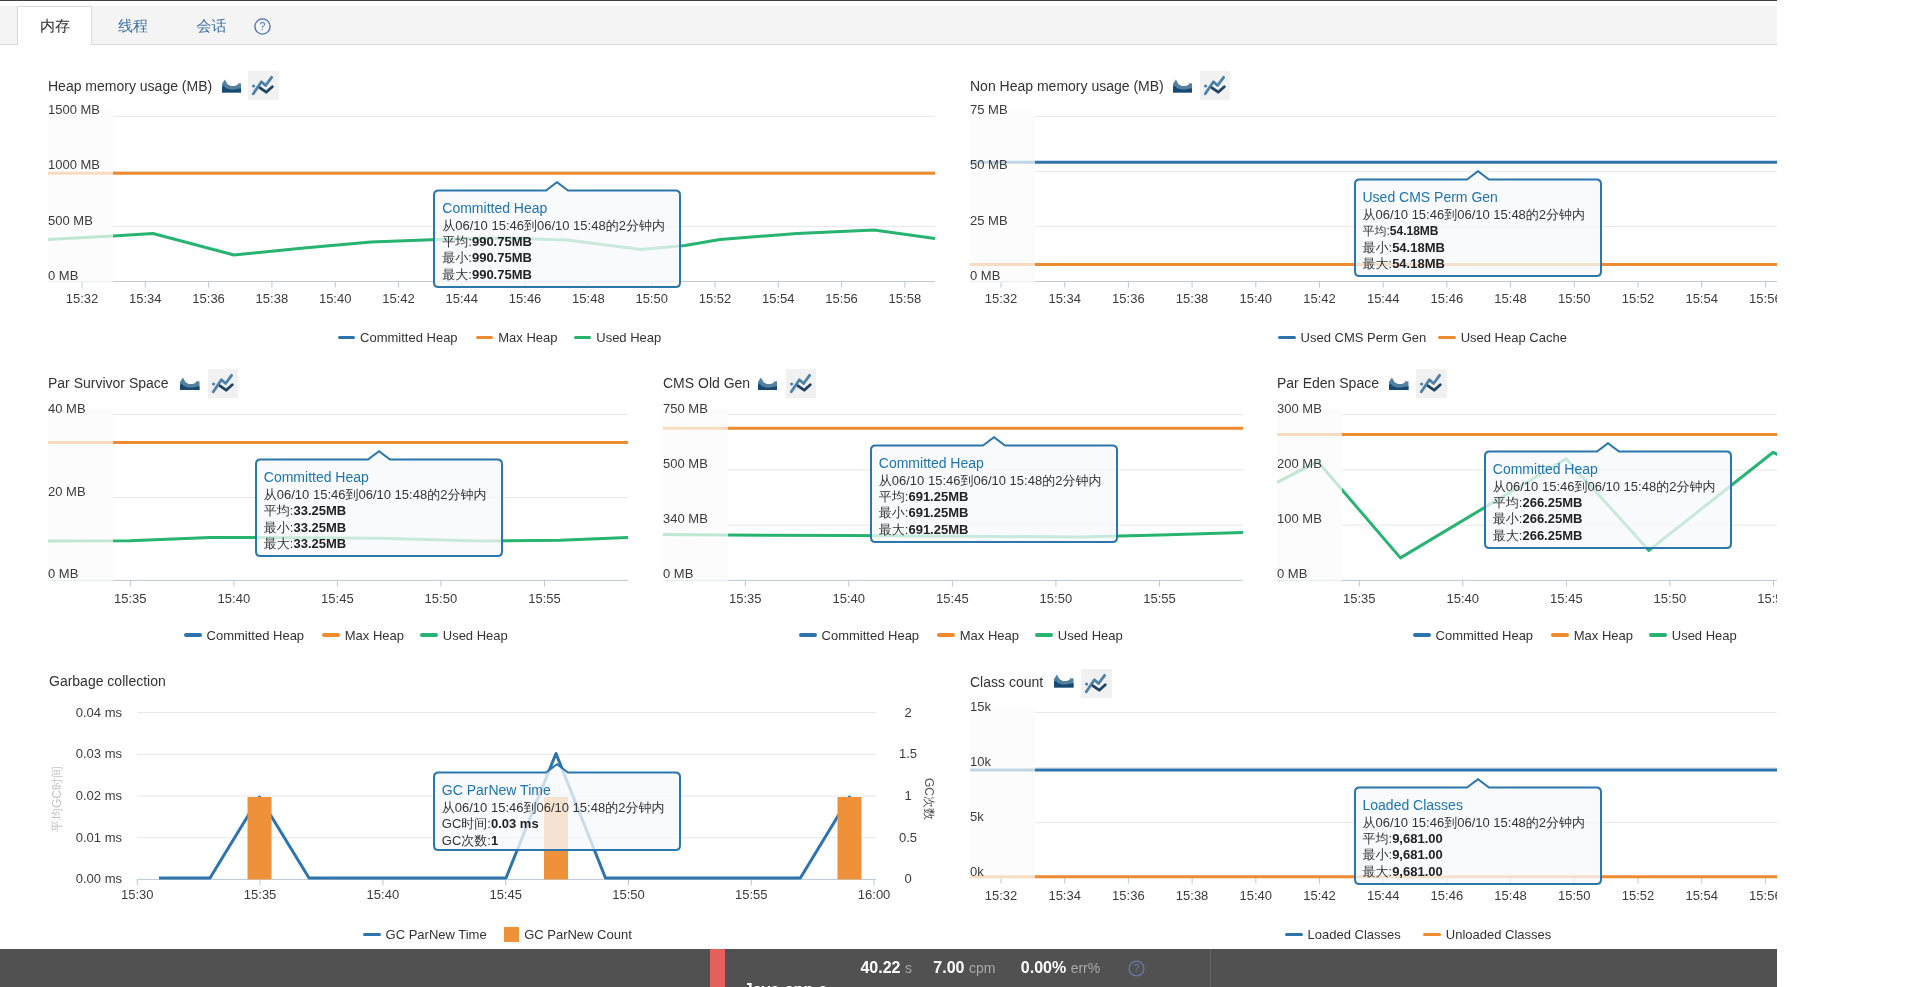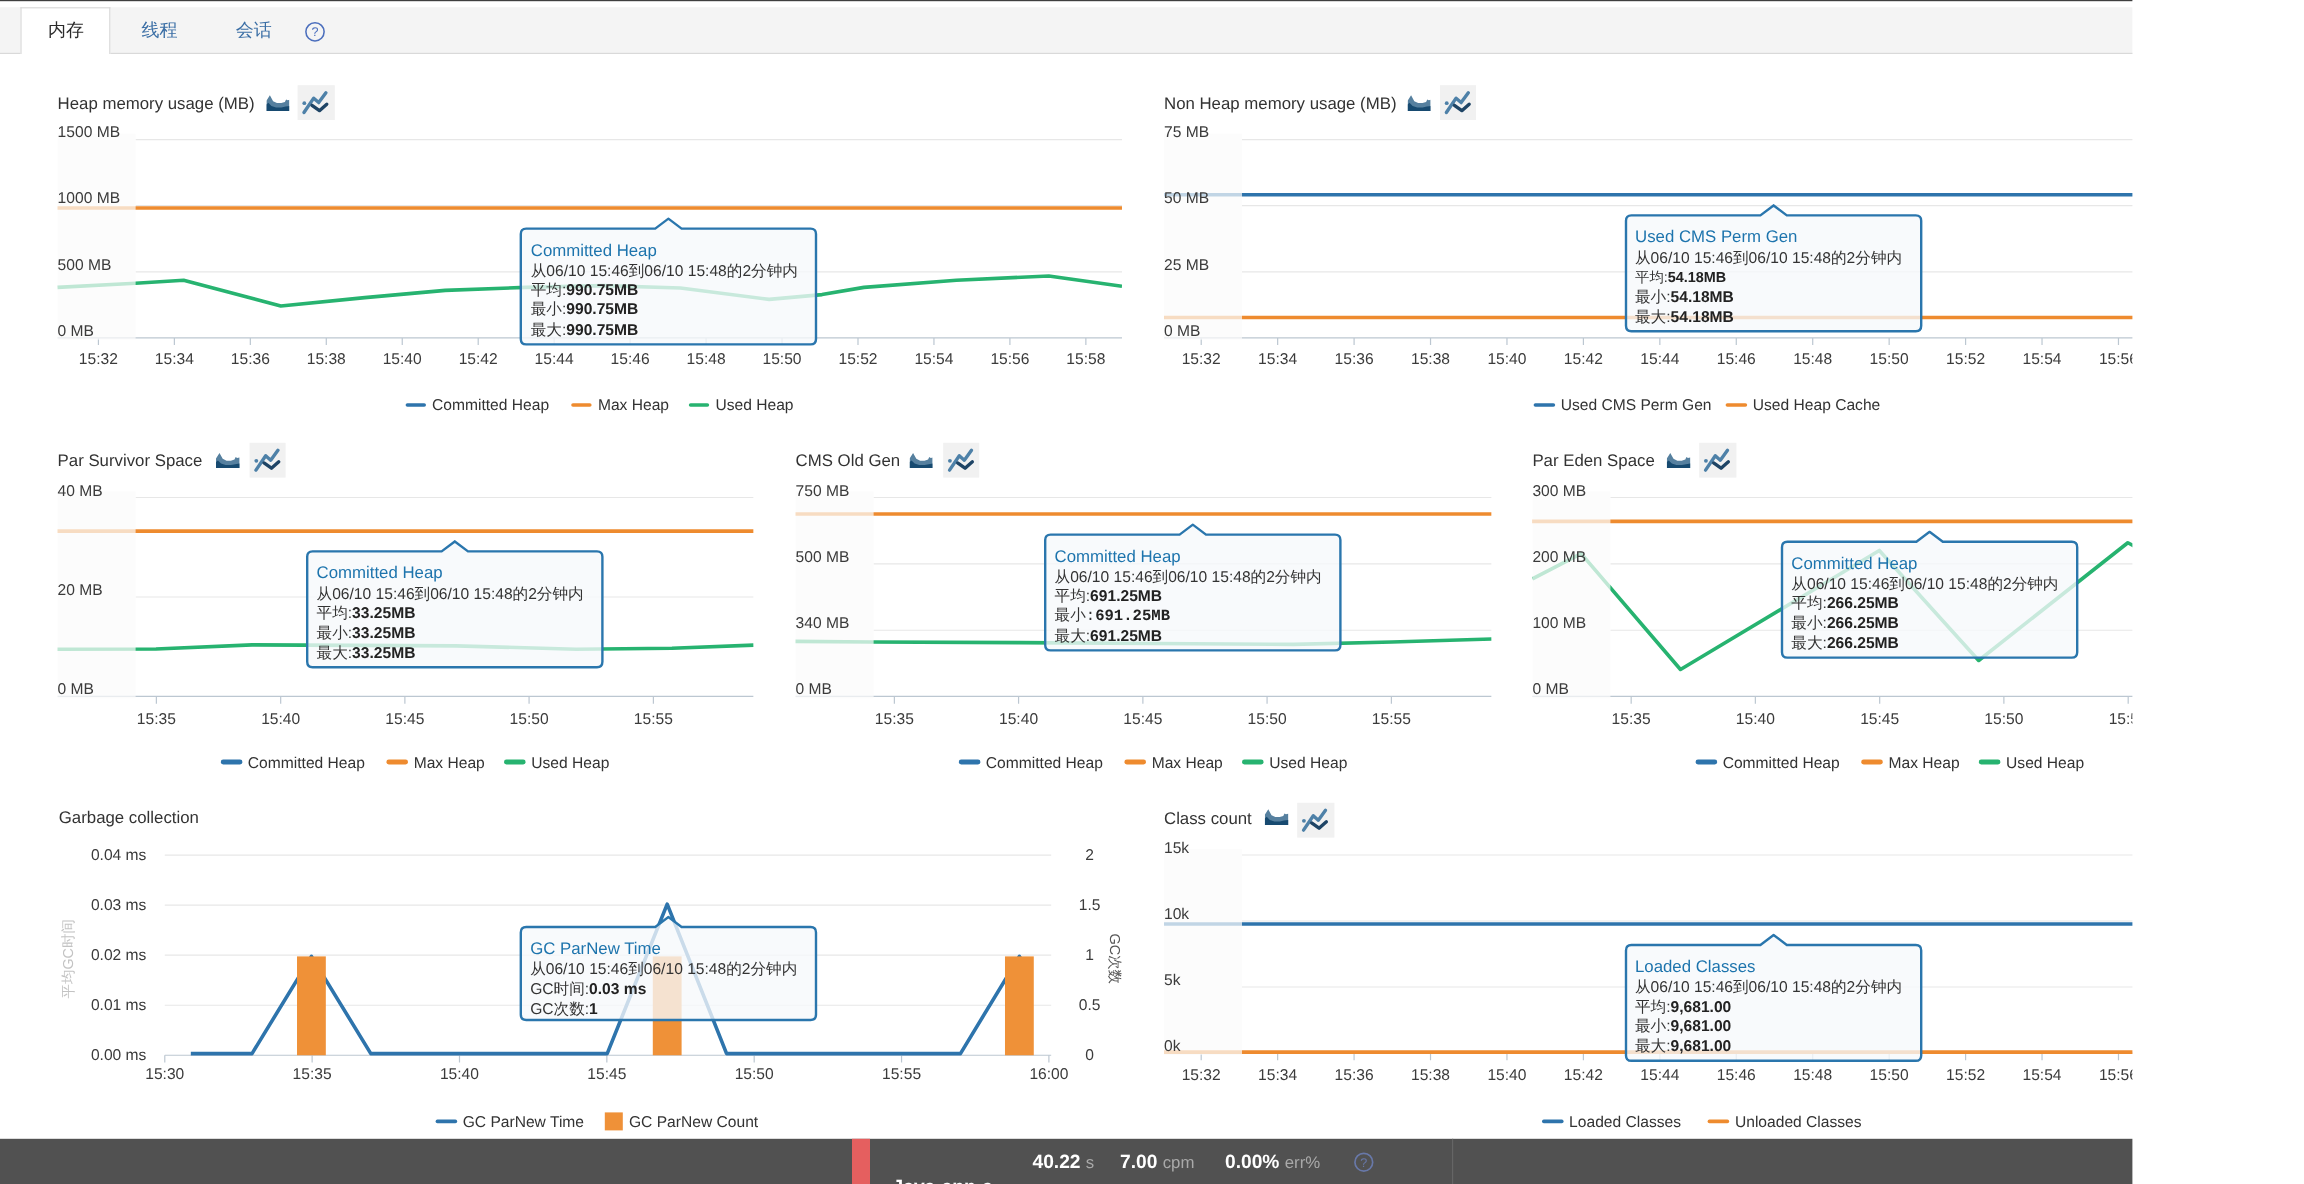--- a/index.html
+++ b/index.html
@@ -233,21 +233,21 @@
     <div style="position:absolute;left:937.25px;top:633.25px;width:17.5px;height:3.5px;border-radius:2px;background:#ee8b2f;"></div>
     <div style="position:absolute;left:959.75px;top:627.5px;height:15px;line-height:15px;font-size:13px;color:#333;white-space:nowrap;">Max Heap</div>
     <div style="position:absolute;left:1035.25px;top:633.25px;width:17.5px;height:3.5px;border-radius:2px;background:#27b370;"></div>
     <div style="position:absolute;left:1057.75px;top:627.5px;height:15px;line-height:15px;font-size:13px;color:#333;white-space:nowrap;">Used Heap</div>
     <svg style="position:absolute;left:868.8px;top:435.8px;" width="250.0" height="108.0" viewBox="0 0 250.0 108.0">
       <path d="M 6.5,9.5 L 114.0,9.5 L 125.0,1.1999999999999993 L 136.0,9.5 L 243.5,9.5 Q 248.0,9.5 248.0,14.0 L 248.0,101.5 Q 248.0,106.0 243.5,106.0 L 6.5,106.0 Q 2,106.0 2,101.5 L 2,14.0 Q 2,9.5 6.5,9.5 Z" fill="rgba(246,249,251,0.78)" stroke="#2a76ad" stroke-width="2"></path>
     </svg>
     <div style="position:absolute;left:878.8px;top:454.8px;font-size:14px;color:#1d74ad;white-space:nowrap;">Committed Heap</div>
     <div style="position:absolute;left:878.8px;top:471.6px;font-size:13px;color:#333;white-space:nowrap;">从06/10 15:46到06/10 15:48的2分钟内</div>
     <div style="position:absolute;left:878.8px;top:487.90000000000003px;font-size:13px;color:#333;white-space:nowrap;">平均:<b style="color:#222;">691.25MB</b></div>
-    <div style="position:absolute;left:878.8px;top:504.20000000000005px;font-size:13px;color:#333;white-space:nowrap;font-family:Liberation Mono, monospace;">最小:<b style="color:#222;">691.25MB</b></div>
+    <div style="position:absolute;left:878.8px;top:504.20000000000005px;font-size:13px;color:#333;white-space:nowrap;">最小:<b style="color:#222;">691.25MB</b></div>
     <div style="position:absolute;left:878.8px;top:520.5px;font-size:13px;color:#333;white-space:nowrap;">最大:<b style="color:#222;">691.25MB</b></div>
     <div style="position:absolute;left:1277px;top:375px;font-size:14px;color:#333;white-space:nowrap;">Par Eden Space</div>
     <svg style="position:absolute;left:1389px;top:376.6px;" width="19.5" height="13.5" viewBox="0 0 19.5 13.5">
       <path d="M0,13.5 L0,5 L2.9,0.4 L5.6,5.3 L8.8,6.9 L12.4,6.9 L15.4,5.9 L16.4,3.9 L17.6,4.6 L19.5,4.2 L19.5,13.5 Z" fill="#56809f"></path>
       <path d="M0,13.5 L0,8 L1.6,6.7 L4.2,9.3 L8.0,10.6 L12.5,10.5 L16,9.8 L19.5,9.3 L19.5,13.5 Z" fill="#174a70"></path>
     </svg>
     <div style="position:absolute;left:1416px;top:368.8px;width:30.5px;height:29px;background:#f1f1f1;"></div>
     <svg style="position:absolute;left:1416px;top:368.8px;" width="30.5" height="29" viewBox="0 0 30.5 29">
       <circle cx="5.6" cy="15" r="1.6" fill="#4e81a8"></circle>
       <polyline points="5.3,22.8 13.4,10.8 17.6,14.5 23.6,6.3" fill="none" stroke="#4e81a8" stroke-width="2.8" stroke-linecap="round" stroke-linejoin="round"></polyline>

